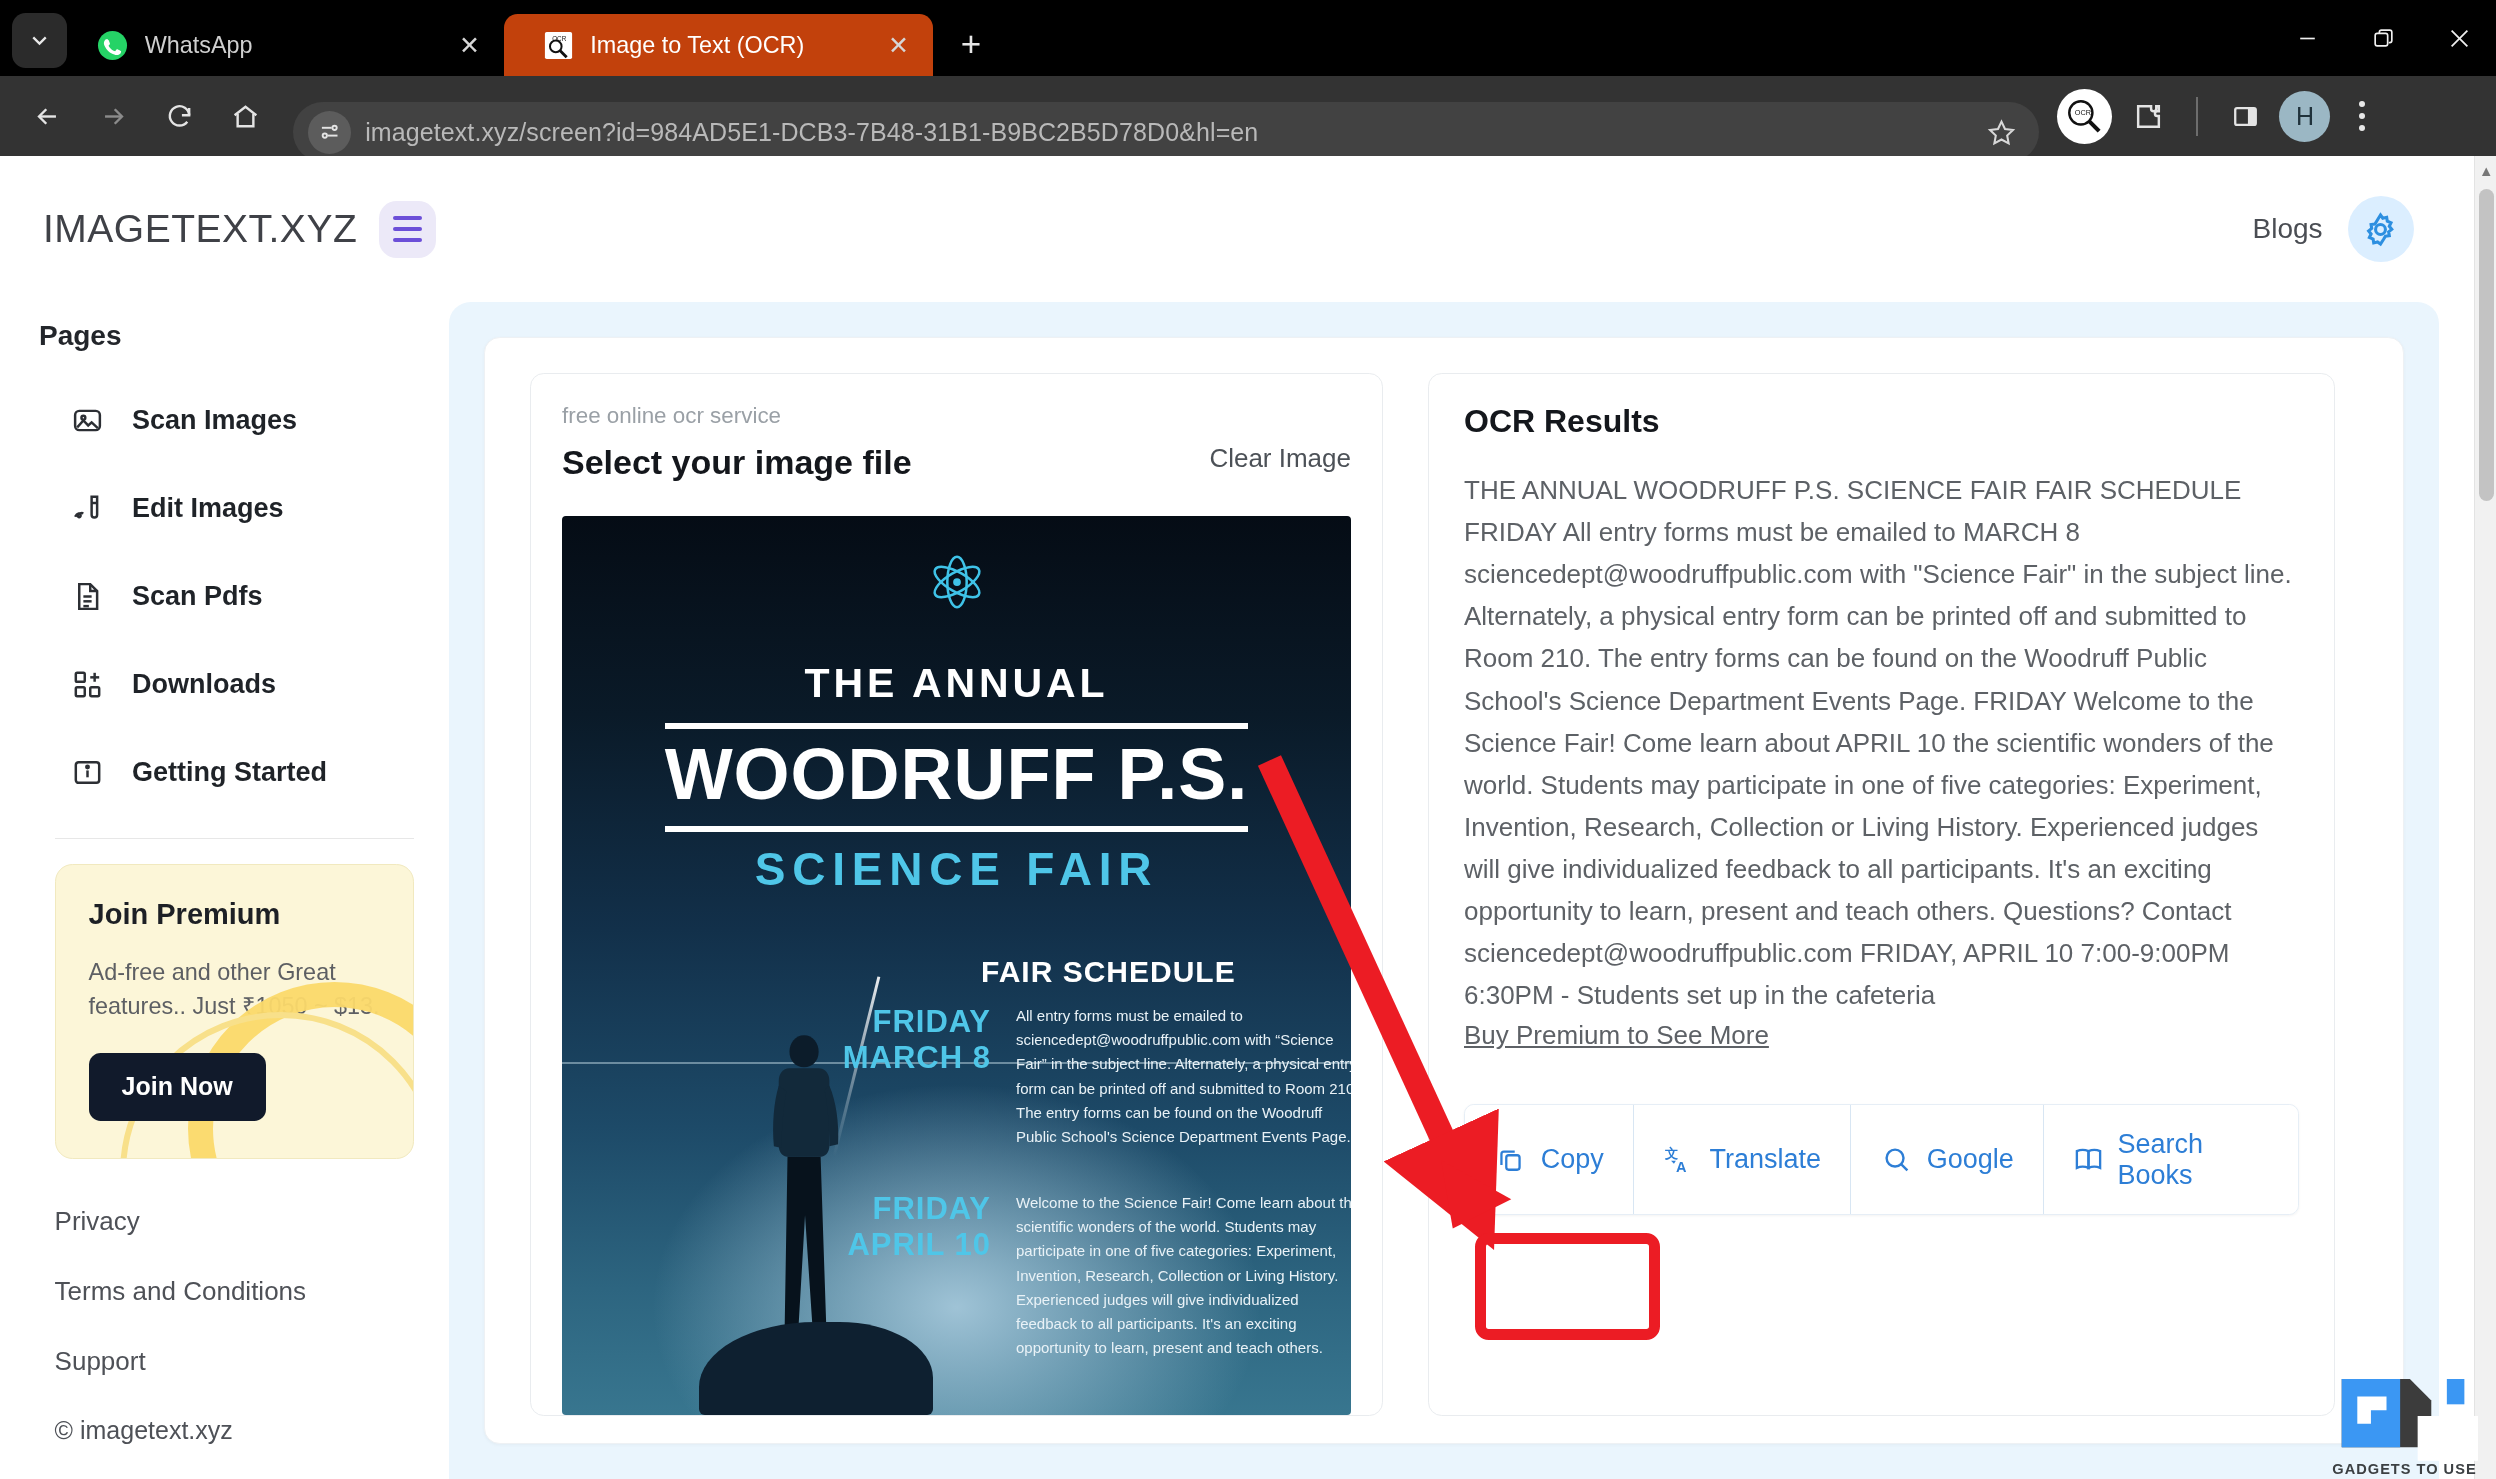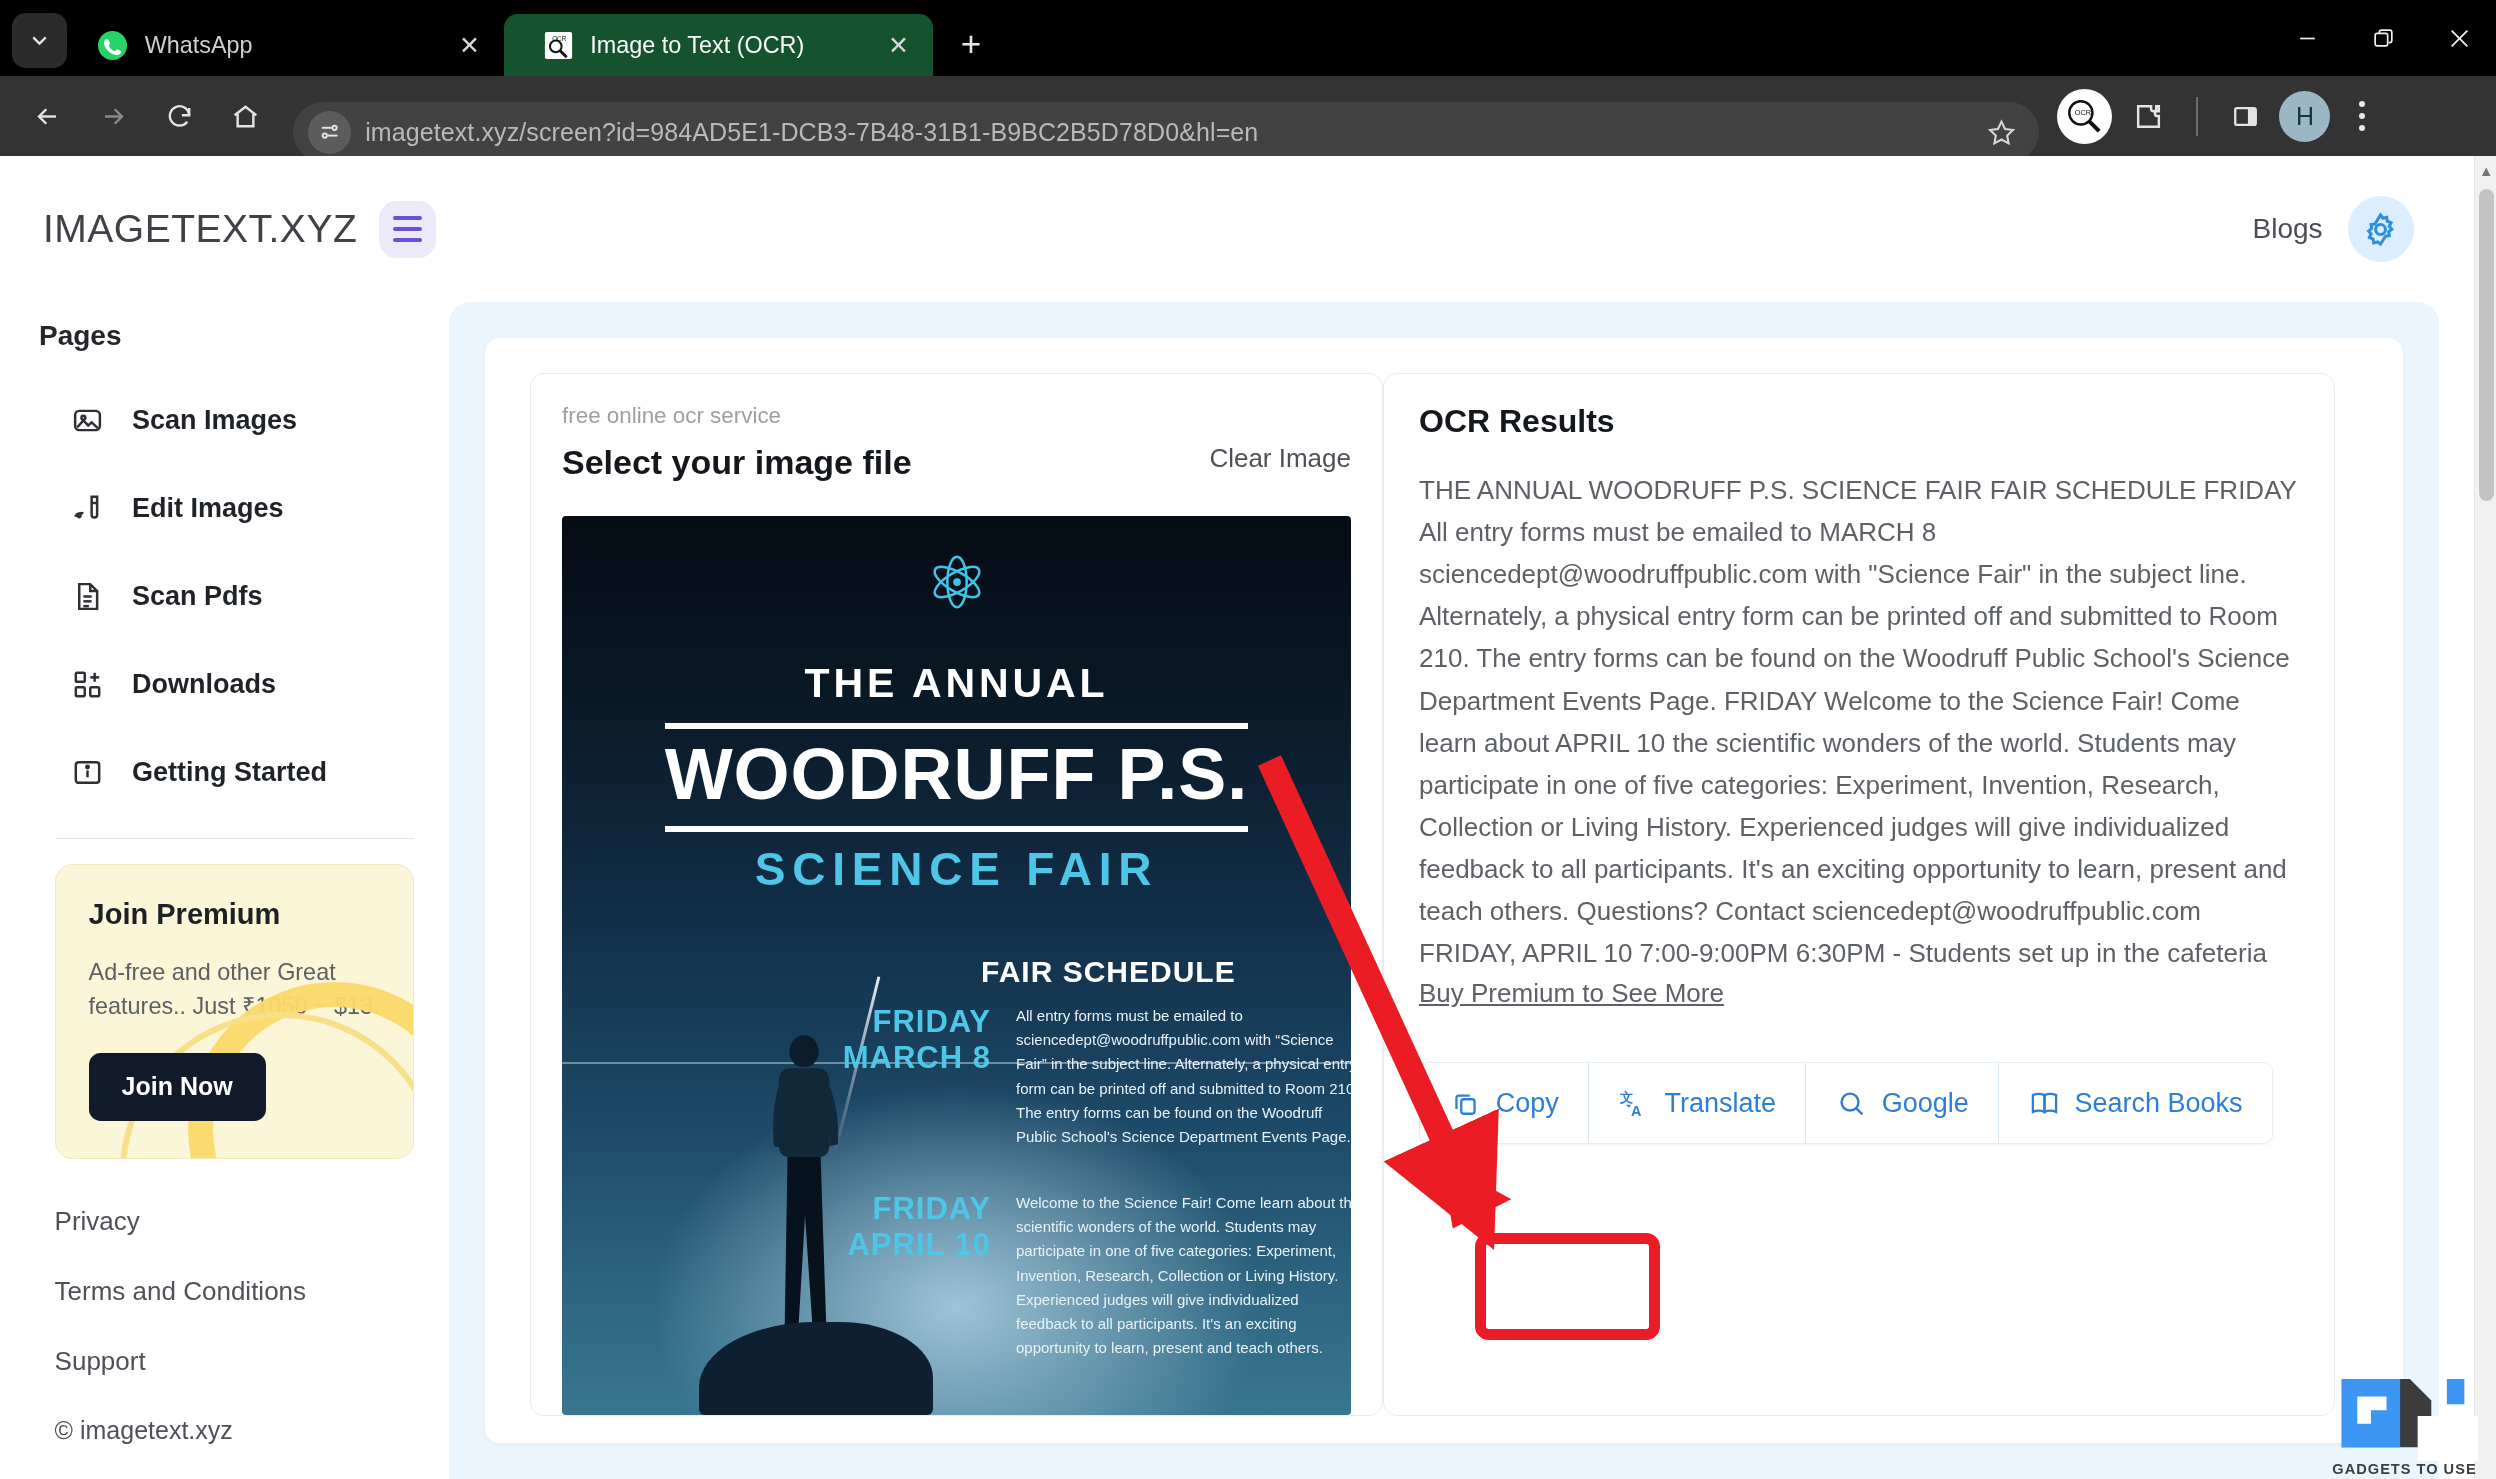--- a/index.html
+++ b/index.html
@@ -20,21 +20,21 @@
   .tab-search {
     width: 55px; height: 55px; margin: 0 7.8px 7.8px 5.9px; border-radius: 13.7px;
     background:#2b2b2b; display:flex; align-items:center; justify-content:center;
     color:#e8e8e8;
   }
   .tab {
     height: 62px; width: 429px; border-radius: 13.7px 13.7px 0 0;
     display:flex; align-items:center; gap: 15.6px; padding: 0 17.6px 0 21.5px;
     color:#cfcfcf; font-size: 23.4px; position: relative;
   }
-  .tab.active { background:#14532d; color:#ffffff;padding-left:38px; }
+  .tab.active { background:#c2410c; color:#ffffff;padding-left:38px; }
   .tab .favicon { width: 33px; height: 33px; flex:0 0 33px; display:flex; align-items:center; justify-content:center; }
   .tab .title { flex:1 1 auto; white-space:nowrap; overflow:hidden; text-overflow:ellipsis; }
   .tab .tabclose { width: 33px; height:33px; display:flex; align-items:center; justify-content:center; font-size:25px; color:#d6d6d6; }
   .newtab { width:57px; height:57px; margin: 0 0 3.9px 9.8px; display:flex; align-items:center; justify-content:center;
             color:#e6e6e6; font-size:35px; font-weight:300; }
   .wincontrols { position:absolute; right:0; top:0; height:76px; display:flex; }
   .wc { width: 76px; height: 76px; display:flex; align-items:center; justify-content:center; color:#f0f0f0; }
 
   .toolbar {
     height: 80px; flex: 0 0 80px; background:#333333; display:flex; align-items:center;
@@ -118,21 +118,21 @@
   .main { flex:1 1 auto; min-width:0; background:#eaf5fd; border-radius: 21.5px 21.5px 0 0; margin-right: 35px; padding: 35px; }
   .card {
     background:#fff; border-radius: 15.6px; border:1px solid #eef1f4; height: 100%;
     box-shadow: 0 1px 3.9px rgba(0,0,0,.04);
   }
   .card-head { display:flex; align-items:center; padding: 35px 45px; border-bottom:1px solid #edeff2; }
   .card-head h2 { font-size: 33px; color:#1b1e23; font-weight:bold; }
   .card-head .spacer { flex:1 1 auto; }
   .info-icon { width:51px; height:51px; display:flex; align-items:center; justify-content:center; }
 
-  .panes { display:flex; padding: 35px 68px 0 45px; }
+  .panes { display:flex; gap: 45px; padding: 35px 68px 0 45px; }
   .pane { border:1px solid #e9ecef; border-radius: 13.7px; background:#fff; }
   .pane-left { flex: 0 0 853px; padding: 29px 31px 0 31px; }
   .pane-right { flex: 1 1 auto; padding: 29px 35px 33px 35px; }
 
   .eyebrow { font-size: 22.4px; color:#9aa0a6; margin-bottom: 13.7px; }
   .pane-left-head { display:flex; align-items:flex-start; }
   .pane-left-head h3 { font-size: 34px; color:#14171c; font-weight:bold; }
   .clear-image { margin-left:auto; font-size: 26px; color:#4c5157; }
 
   

